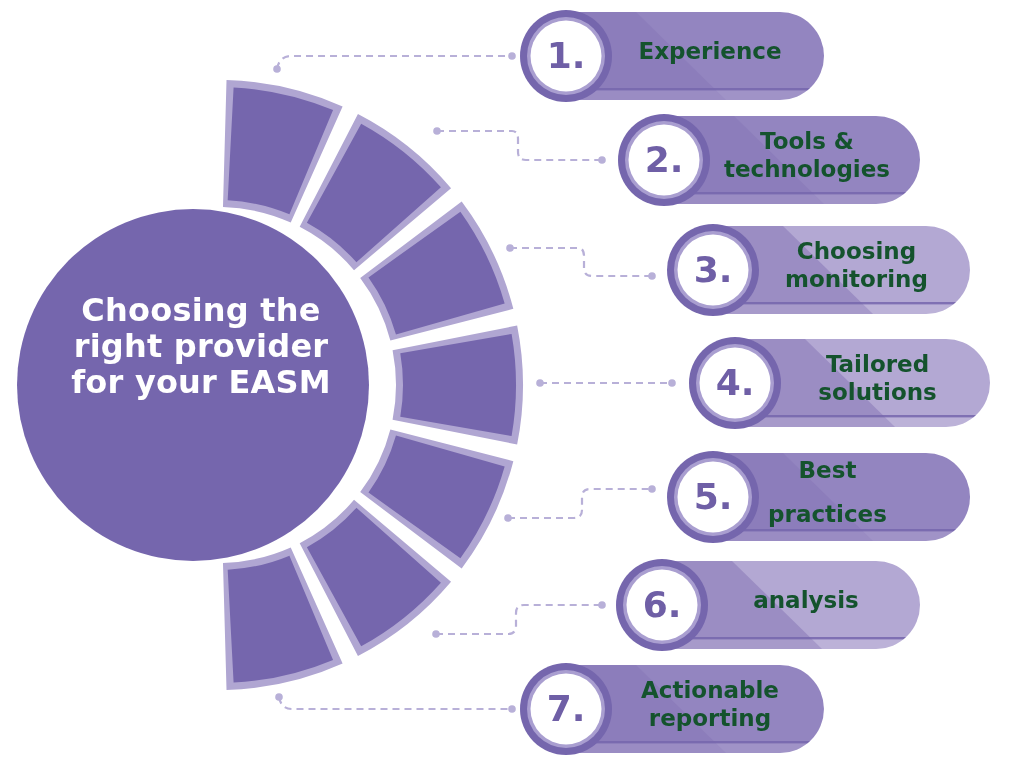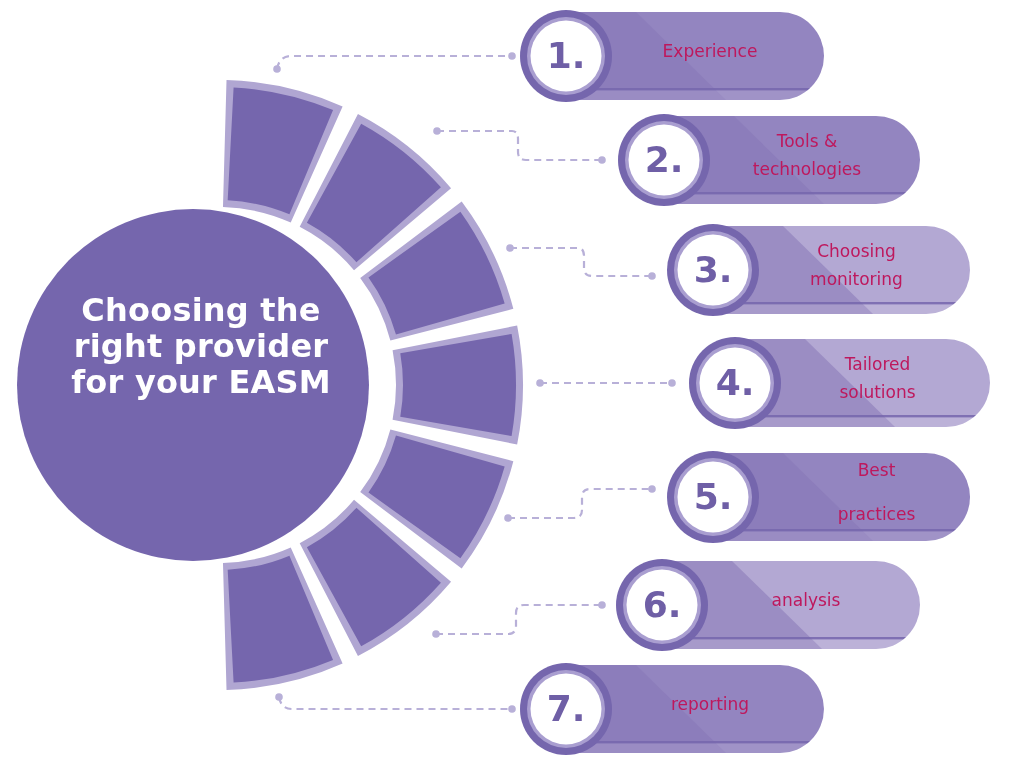--- a/index.html
+++ b/index.html
@@ -6,22 +6,22 @@
   body { width: 1020px; height: 768px; position: relative; overflow: hidden;
          font-family: "DejaVu Sans", sans-serif; }
   #stage { position: absolute; left: 0; top: 0; width: 1020px; height: 768px; }
   .center-title {
     position: absolute; left: 36px; top: 292px; width: 330px;
     text-align: center; color: #ffffff; font-weight: bold;
     font-size: 32px; line-height: 36px; letter-spacing: 0.2px;
   }
   .center-title span { display: block; }
   .pill-label {
-    position: absolute; color: #be185d; font-weight: normal;
-    font-size: 17px; line-height: 28px; text-align: center;
+    position: absolute; color: #14532d; font-weight: bold;
+    font-size: 23px; line-height: 28px; text-align: center;
     display: flex; flex-direction: column; justify-content: center; align-items: center;
   }
   .badge-num {
     position: absolute; color: #6f5fa6; font-weight: bold; font-size: 36px;
     text-align: center; width: 72px; line-height: 72px;
   }
 </style>
 </head>
 <body>
 
@@ -232,25 +232,26 @@
     <div class="pill-label" style="left: 761px; top: 228px; width: 191px; height: 74px;">
       <span>Choosing</span>
       <span>monitoring</span>
     </div>
     <div class="badge-num" style="left: 699px; top: 347px;">4.</div>
     <div class="pill-label" style="left: 783px; top: 341px; width: 189px; height: 74px;">
       <span>Tailored</span>
       <span>solutions</span>
     </div>
     <div class="badge-num" style="left: 677px; top: 461px;">5.</div>
-    <div class="pill-label" style="left: 781px; top: 455px; width: 191px; height: 74px; gap: 16px;">
+    <div class="pill-label" style="left: 732px; top: 455px; width: 191px; height: 74px; gap: 16px;">
       <span>Best</span>
       <span>practices</span>
     </div>
     <div class="badge-num" style="left: 626px; top: 569px;">6.</div>
     <div class="pill-label" style="left: 710px; top: 563px; width: 192px; height: 74px;">
       <span>analysis</span>
     </div>
     <div class="badge-num" style="left: 530px; top: 673px;">7.</div>
     <div class="pill-label" style="left: 614px; top: 667px; width: 192px; height: 74px;">
+      <span>Actionable</span>
       <span>reporting</span>
     </div>
   </div>
 
 </body></html>

